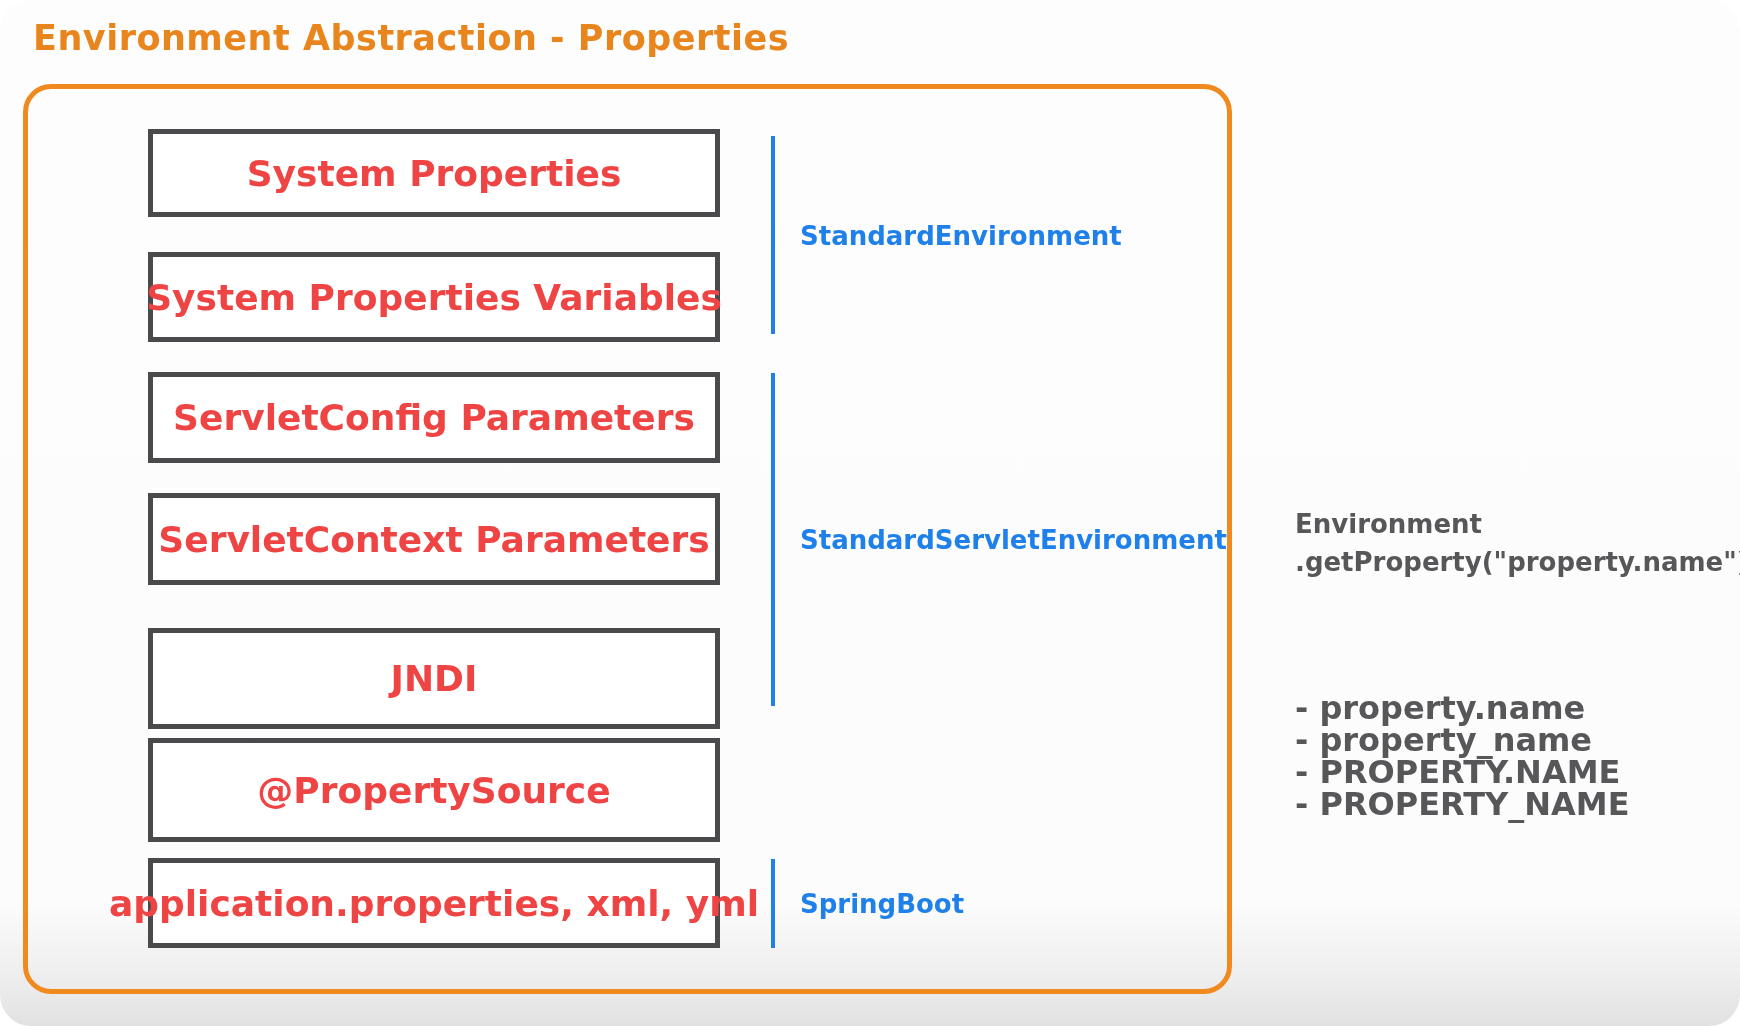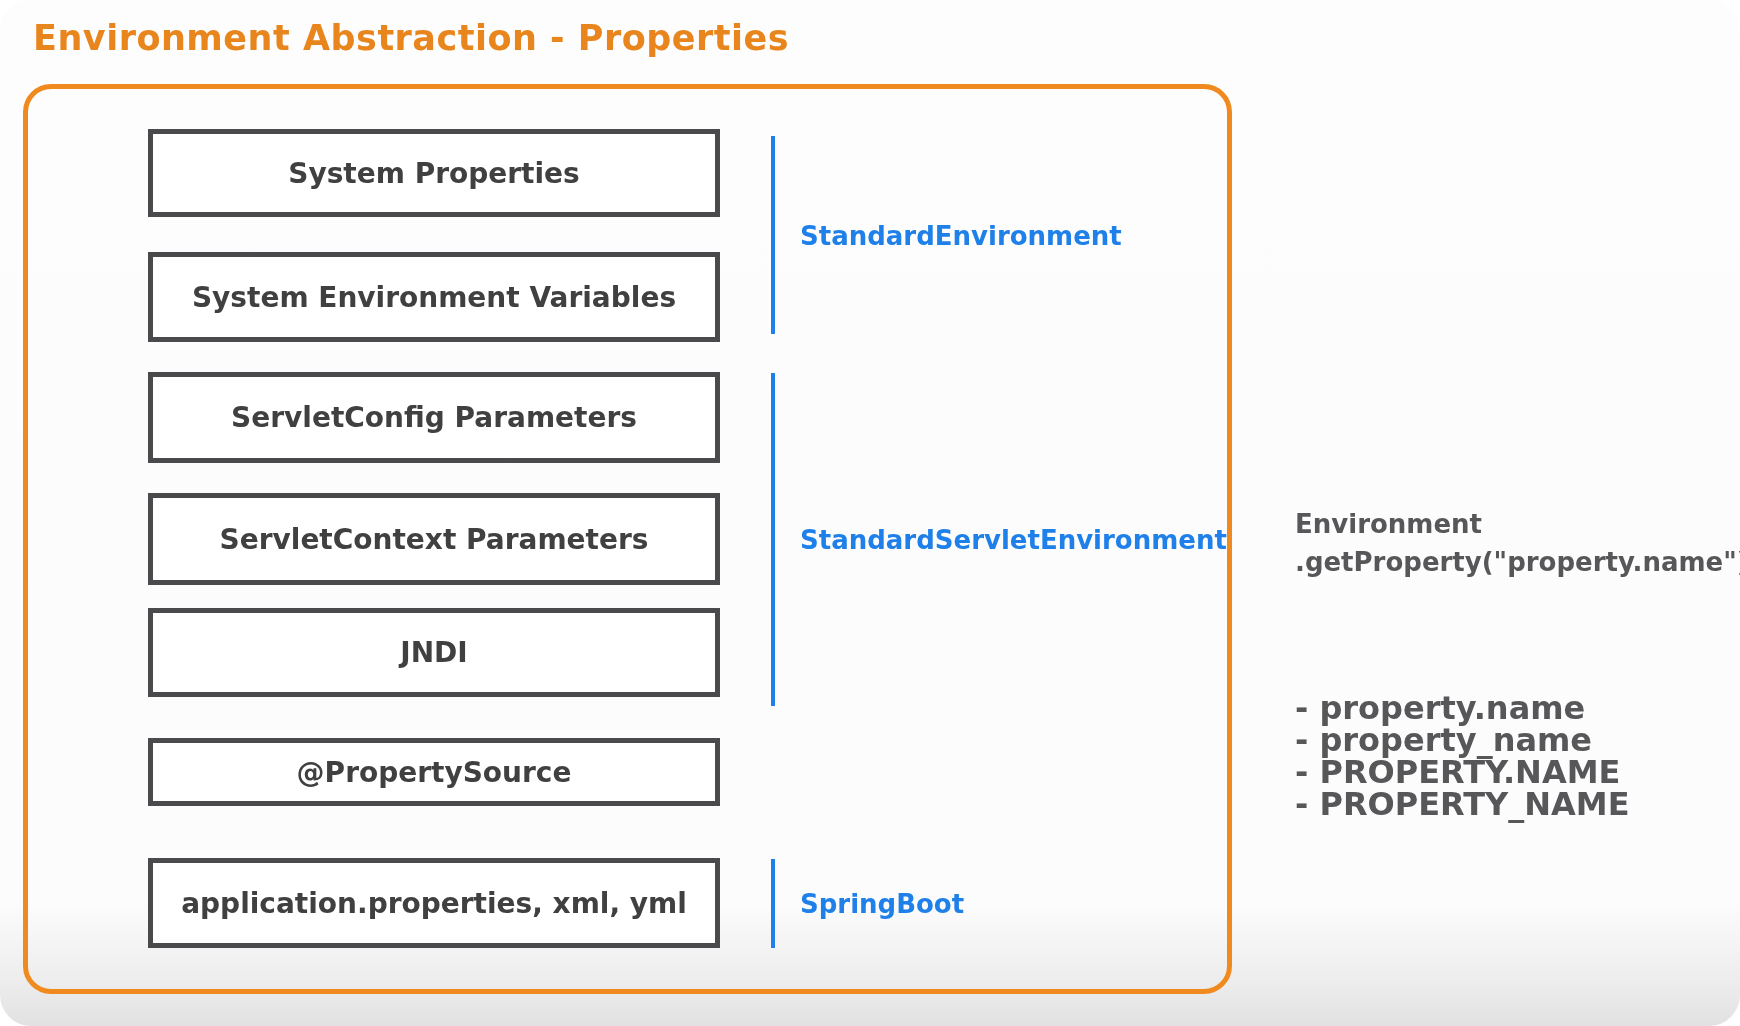--- a/index.html
+++ b/index.html
@@ -41,31 +41,31 @@
   .source-box {
     position: absolute;
     left: 148px;
     width: 572px;
     border: 5px solid #4A4A4C;
     background: #ffffff;
     box-sizing: border-box;
     display: flex;
     align-items: center;
     justify-content: center;
-    font-size: 28px;
+    font-size: 36px;
     font-weight: bold;
-    color: #404040;
+    color: #ef4444;
     white-space: nowrap;
   }
   .box-1 { top: 129px; height: 88px; }
   .box-2 { top: 252px; height: 90px; }
   .box-3 { top: 372px; height: 91px; }
   .box-4 { top: 493px; height: 92px; text-align: center; }
-  .box-5 { top: 608px; height: 89px; }
-  .box-6 { top: 738px; height: 68px; }
+  .box-5 { top: 628px; height: 101px; }
+  .box-6 { top: 738px; height: 104px; }
   .box-7 { top: 858px; height: 90px; }
   .brace-line {
     position: absolute;
     left: 771px;
     width: 4px;
     background: #1E80E8;
   }
   .brace-line-1 { top: 136px; height: 198px; }
   .brace-line-2 { top: 373px; height: 333px; }
   .brace-line-3 { top: 859px; height: 89px; }
@@ -105,21 +105,21 @@
 </head>
 <body>
 
 <div class="slide">
 
   <div class="slide-title">Environment Abstraction - Properties</div>
 
   <div class="outer-frame"></div>
 
   <div class="source-box box-1">System Properties</div>
-  <div class="source-box box-2">System Environment Variables</div>
+  <div class="source-box box-2">System Properties Variables</div>
   <div class="source-box box-3">ServletConfig Parameters</div>
   <div class="source-box box-4">ServletContext Parameters</div>
   <div class="source-box box-5">JNDI</div>
   <div class="source-box box-6">@PropertySource</div>
   <div class="source-box box-7">application.properties, xml, yml</div>
 
   <div class="brace-line brace-line-1"></div>
   <div class="brace-line brace-line-2"></div>
   <div class="brace-line brace-line-3"></div>
 

